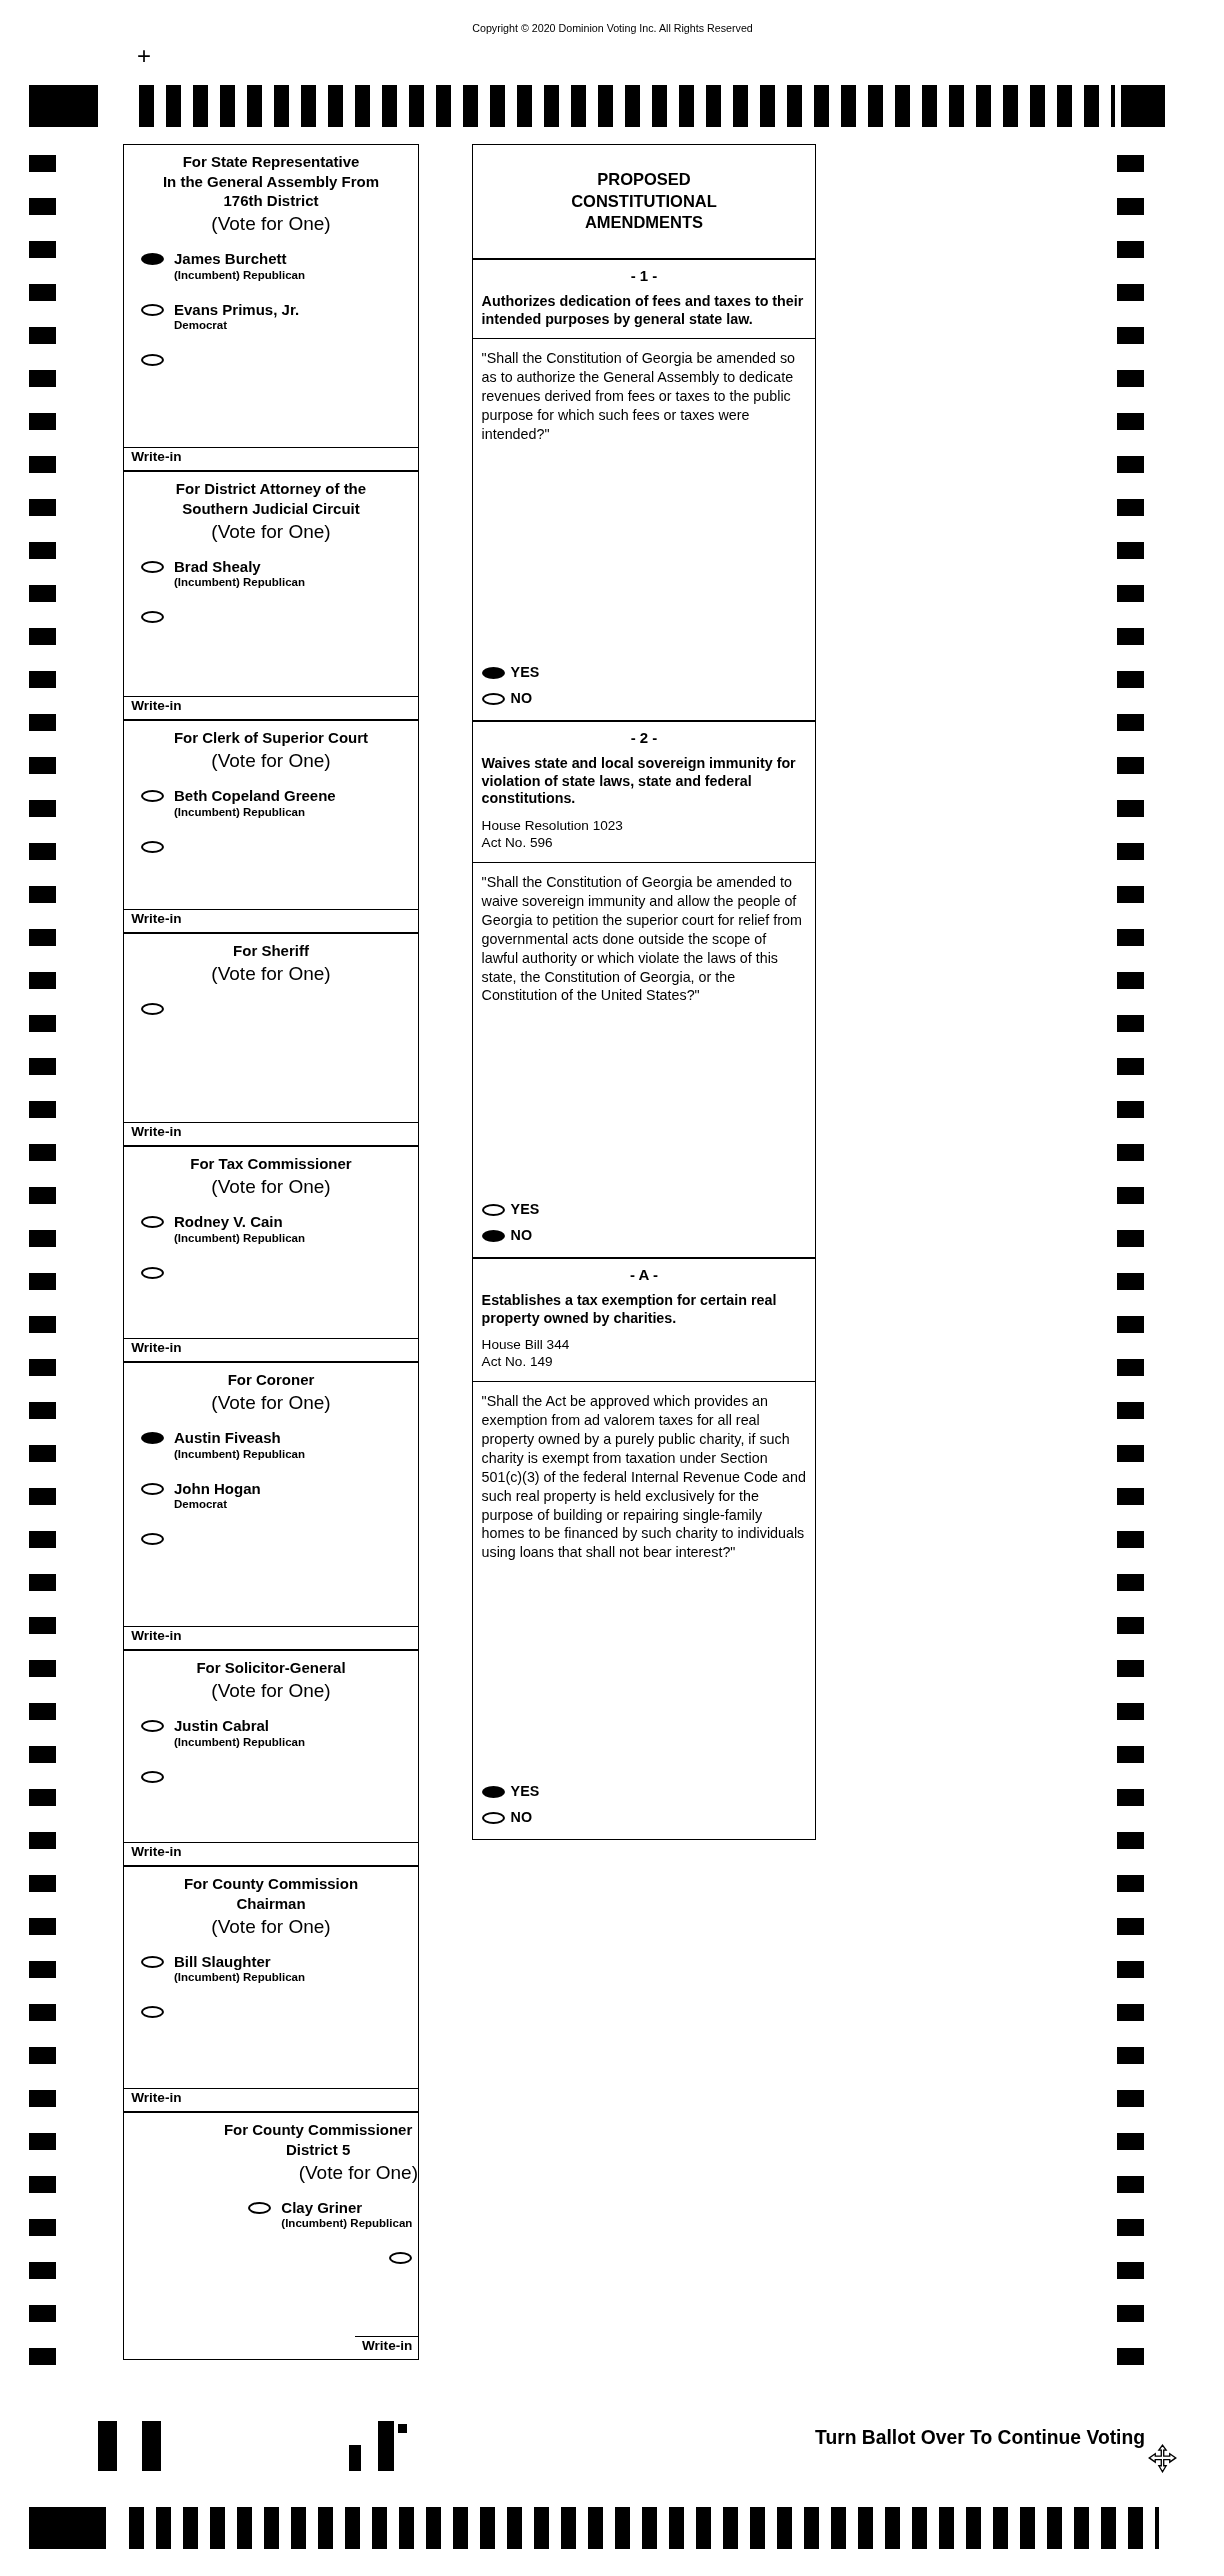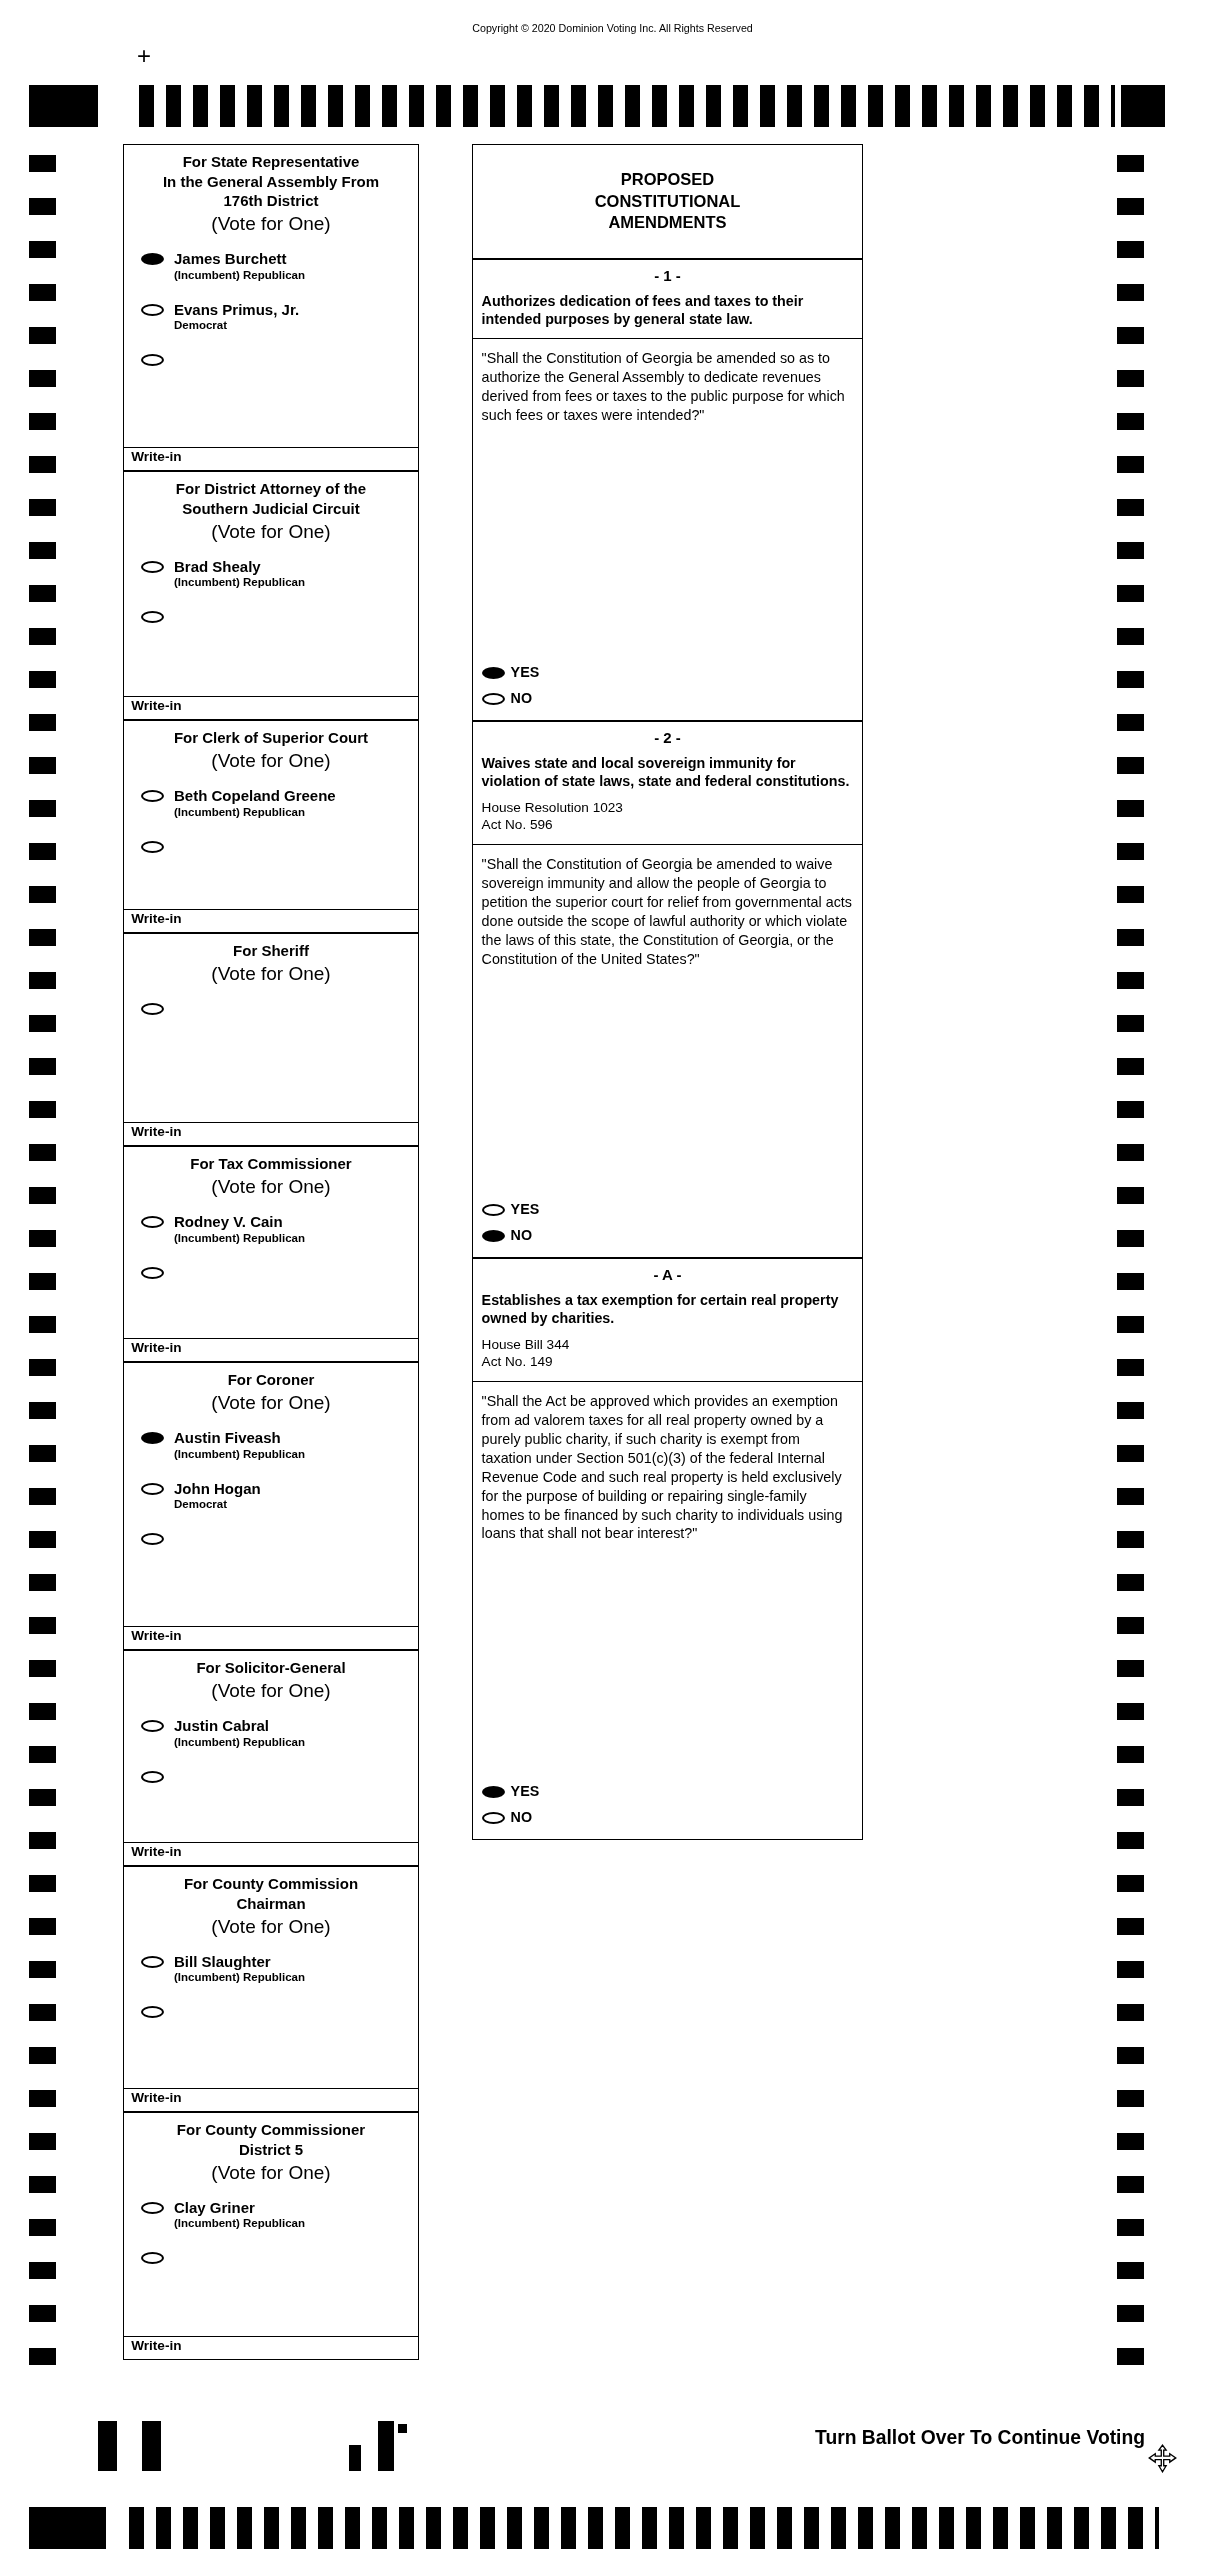--- a/index.html
+++ b/index.html
@@ -50,28 +50,28 @@
 
   
   .contest-column {
     position: absolute;
     left: 123px; top: 144px; width: 296px;
     border: 1.4px solid #000;
     display: flex; flex-direction: column;
   }
   .measure-column {
     position: absolute;
-    left: 472px; top: 144px; width: 391px;
+    left: 472px; top: 144px; width: 344px;
     border: 1.4px solid #000;
     display: flex; flex-direction: column;
   }
 
   
   .contest { border-bottom: 2.1px solid #000; display: flex; flex-direction: column; }
-  .contest:last-child { border-bottom: none; }
+  .contest:last-child { border-bottom: none; align-items: flex-end; }
   .contest-title { text-align: center; font-weight: bold; font-size: 15px; line-height: 1.3; padding: 7.2px 5.7px 1.4px; }
   .vote-instruction { text-align: center; font-size: 19px; padding: 1.4px 0 5.7px; }
   .cand-row { display: flex; gap: 10px; padding: 9.3px 5.7px 9.3px 17px; align-items: flex-start; }
   .bubble {
     width: 23px; height: 12px; flex: none;
     border: 2.1px solid #000; border-radius: 50%;
     background: #fff; margin-top: 2.9px;
   }
   .bubble.filled { background: #000; }
   .cand-name { font-weight: bold; font-size: 15px; line-height: 1.15; }

